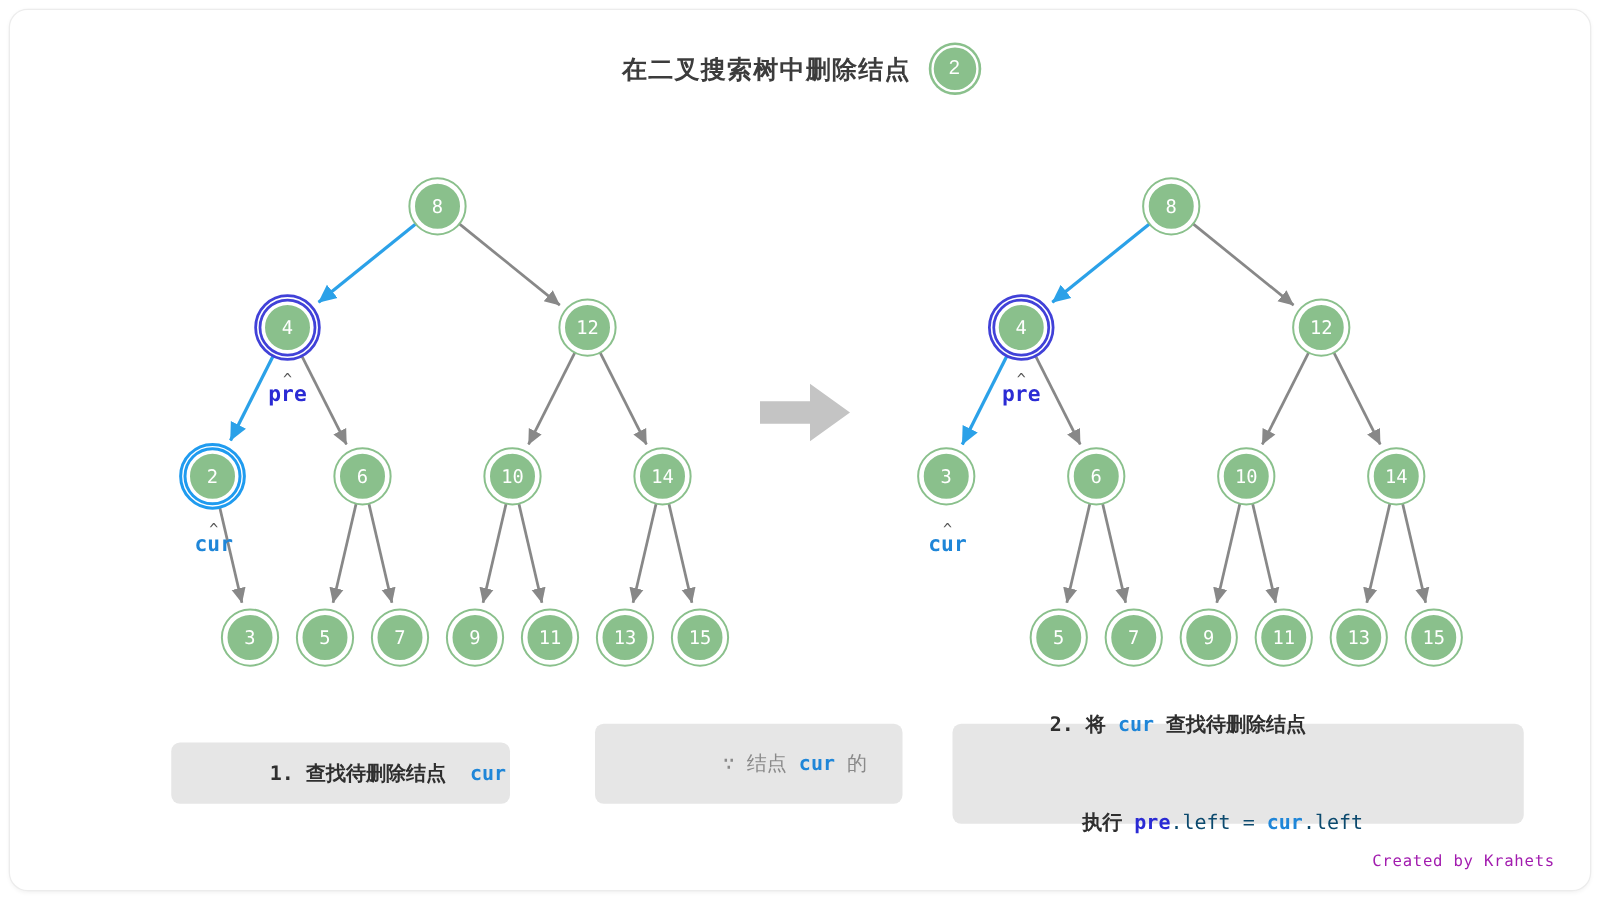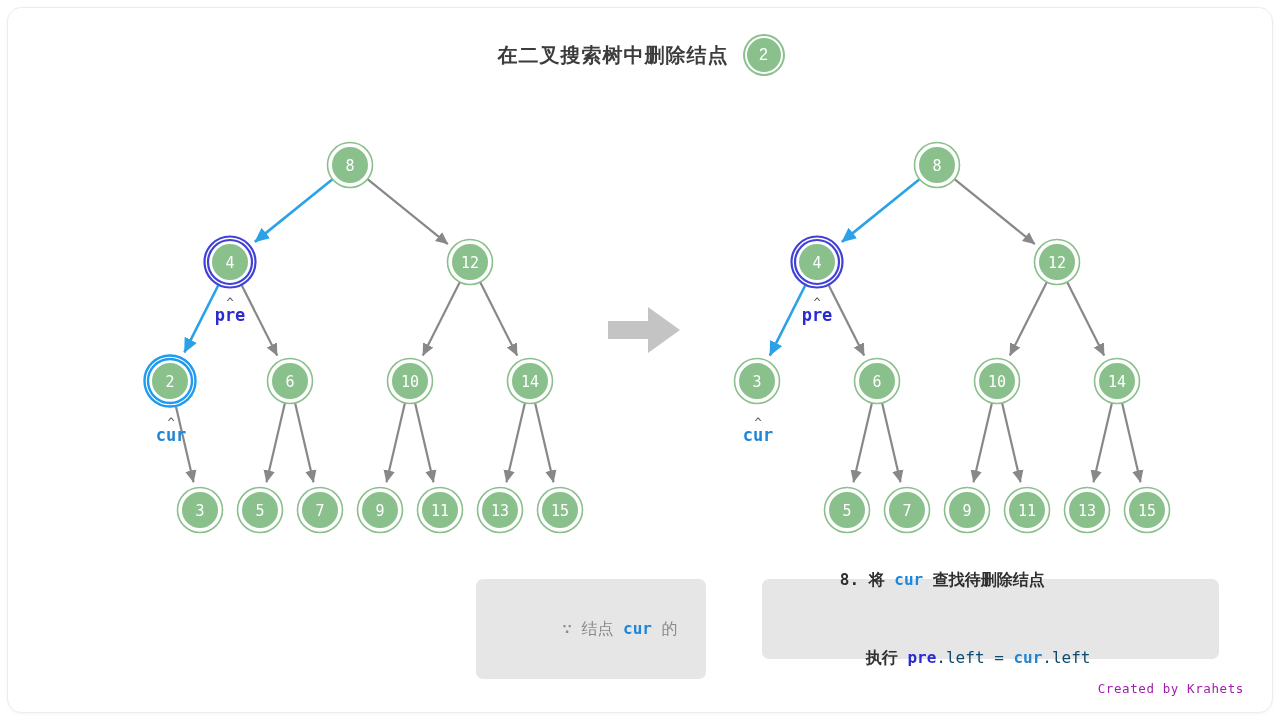--- a/index.html
+++ b/index.html
@@ -114,21 +114,21 @@
     color: #2f2f2f;
     white-space: pre;
     line-height: 26px;
   }
   .mono-blue { color: #1f86d8; font-weight: bold; }
   .mono-indigo { color: #2b2bd4; font-weight: bold; }
   .mono-gray { color: #0c4a6e; font-weight: normal; }
   .cap-gray-line { color: #8a8a8a; font-weight: normal; }
 
   #cap1 { left: 129px; top: 586px; width: 271px; height: 49px; align-items: center; }
-  #cap-mid { left: 468px; top: 571px; width: 230px; height: 100px; padding-left: 0; align-items: center; }
+  #cap-mid { left: 468px; top: 571px; width: 230px; height: 64px; padding-left: 16px; align-items: center; }
   #cap2 { left: 754px; top: 571px; width: 437px; height: 80px; padding-left: 20px; }
 
   #credit {
     position: absolute;
     right: 28px; bottom: 16px;
     font-family: "DejaVu Sans Mono", "Liberation Mono", monospace;
     font-size: 12.5px;
     color: #a21caf;
     letter-spacing: 0.6px;
   }
@@ -344,30 +344,35 @@
           <text x="809" y="299" class="caret">^</text>
           <text x="809" y="313" class="ptr-pre">pre</text>
         </g>
         <g>
           <text x="750" y="419" class="caret">^</text>
           <text x="750" y="433" class="ptr-cur">cur</text>
         </g>
       </g>
   </svg>
 
+  <div id="cap1" class="cap-box">
+    <div class="cap-line" style="padding-left:18px;">
+      <span>1. 查找待删除结点  </span><span class="mono-blue">cur</span>
+    </div>
+  </div>
 
   <div id="cap-mid" class="cap-box">
     <div class="cap-line cap-gray-line" style="text-align:center;">
       <span>∵ 结点 </span><span class="mono-blue">cur</span><span> 的</span>
     </div>
   </div>
 
   <div id="cap2" class="cap-box">
     <div class="cap-line">
-      <span>8. 将 </span><span class="mono-blue">cur</span><span> 查找待删除结点</span>
+      <span>2. 将 </span><span class="mono-blue">cur</span><span> 查找待删除结点</span>
     </div>
     <div class="cap-line" style="padding-left:26px;">
       <span>执行 </span><span class="mono-indigo">pre</span><span class="mono-gray">.left</span><span class="mono-gray"> = </span><span class="mono-blue">cur</span><span class="mono-gray">.left</span>
     </div>
   </div>
 
   <div id="credit">Created by Krahets</div>
 </div>
 
 </body></html>

